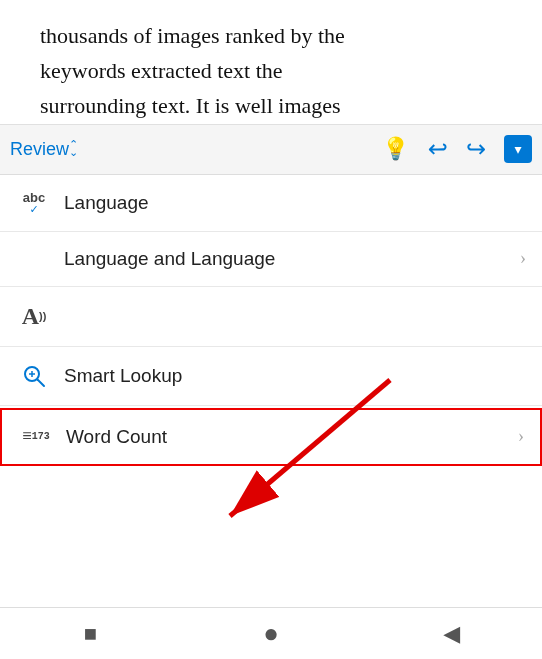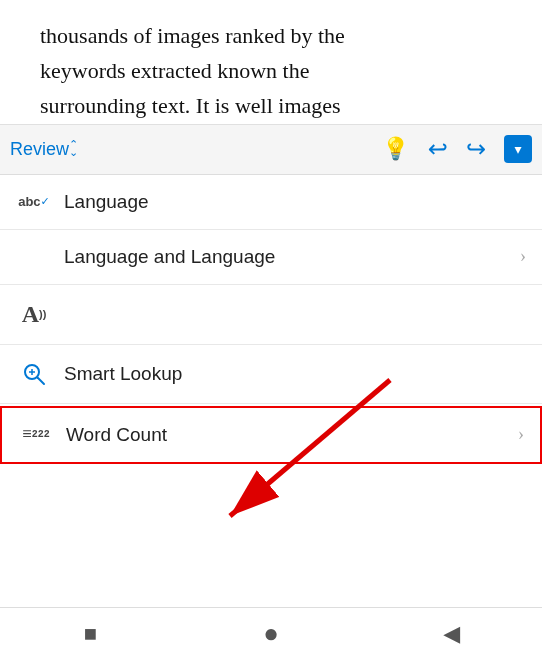--- a/index.html
+++ b/index.html
@@ -156,20 +156,21 @@
       position: absolute;
       top: 0;
       left: 0;
       width: 100%;
       height: 100%;
       pointer-events: none;
     }
 
     .abc-icon {
       display: inline-flex;
+      flex-direction: column;
       align-items: center;
     }
 
     .abc-text {
       font-family: 'Segoe UI', Arial, sans-serif;
       font-size: 13px;
       font-weight: 600;
       color: #444;
       line-height: 1;
     }
@@ -178,21 +179,21 @@
       color: #0078d4;
       font-size: 11px;
       line-height: 1;
     }
   </style>
 </head>
 <body>
 
 <div class="text-area">
   <span>thousands of images ranked by the</span><br>
-  <span>keywords extracted known the</span><br>
+  <span>keywords extracted text the</span><br>
   <span>surrounding text. It is well images</span>
 </div>
 
 <div class="toolbar">
   <div class="toolbar-left">
     <span class="toolbar-label">Review</span>
     <span class="toolbar-chevron">
       <span style="font-size:11px;color:#0078d4;">⌃</span>
       <span style="font-size:11px;color:#0078d4;">⌄</span>
     </span>
@@ -236,21 +237,21 @@
         <line x1="16.5" y1="16.5" x2="23" y2="23" stroke="#0078d4" stroke-width="2" stroke-linecap="round"></line>
         <line x1="8" y1="11" x2="14" y2="11" stroke="#0078d4" stroke-width="1.5"></line>
         <line x1="11" y1="8" x2="11" y2="14" stroke="#0078d4" stroke-width="1.5"></line>
       </svg>
     </span>
     <span class="menu-item-label">Smart Lookup</span>
   </div>
 
   <div class="menu-item menu-item-wordcount">
     <span class="menu-item-icon" style="font-family:'Courier New',monospace;font-size:16px;font-weight:bold;color:#444;">
-      ≡<sub style="font-size:10px;">222</sub>
+      ≡<sub style="font-size:10px;">173</sub>
     </span>
     <span class="menu-item-label">Word Count</span>
     <span class="menu-item-arrow">›</span>
   </div>
 
 </div>
 
 <svg class="arrow-overlay" viewBox="0 0 542 659" xmlns="http://www.w3.org/2000/svg">
   <defs>
     <marker id="arrowhead" markerWidth="10" markerHeight="7" refX="10" refY="3.5" orient="auto">

